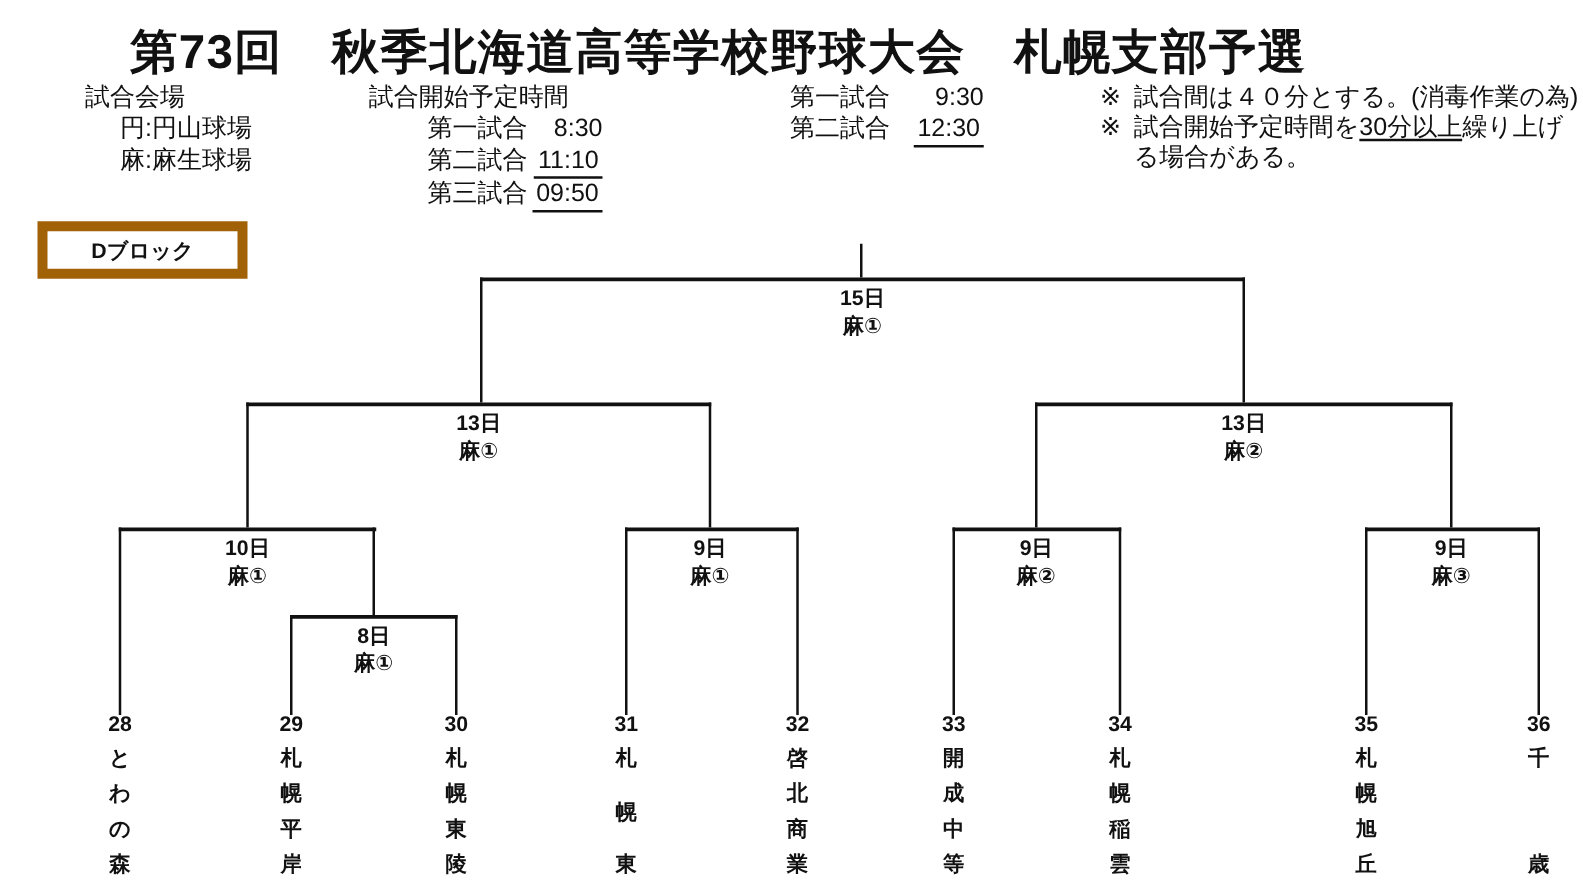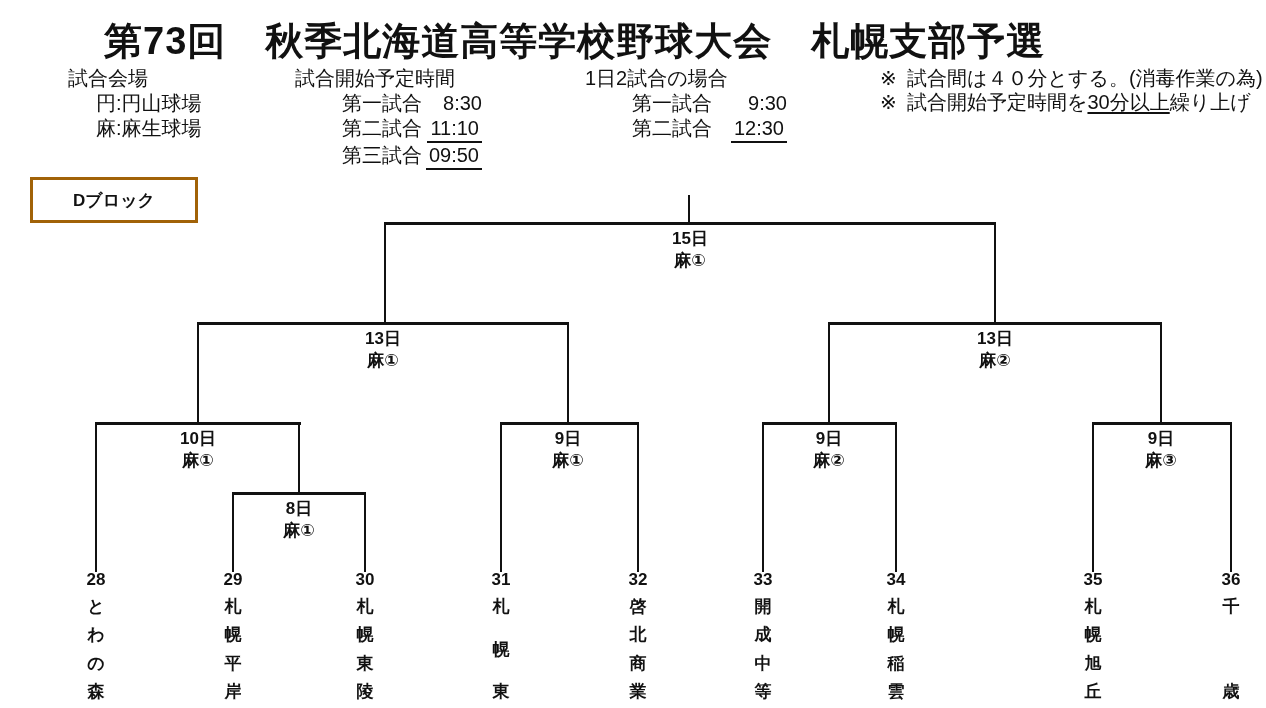--- a/index.html
+++ b/index.html
@@ -23,21 +23,21 @@
   .time{text-align:right;}
   .time.u{border-bottom:2px solid #111;padding:0 3px;}
 
   .notes{line-height:24px;}
   .nrow{display:flex;}
   .mark{display:inline-block;width:18px;margin-right:9px;flex:0 0 auto;}
   .u2{text-decoration:underline;text-underline-offset:3px;}
 
   .dbox{
     position:absolute;left:30px;top:177px;width:168px;height:46px;
-    border:3px solid #a16207;box-sizing:border-box;
+    border:8px solid #a16207;box-sizing:border-box;
     display:flex;align-items:center;justify-content:center;
     font-size:17px;font-weight:600;
   }
 
   .hline,.vline{position:absolute;background:#111;}
   .hline{height:3px;}
   .vline{width:2px;}
 
   .mlabel{
     position:absolute;transform:translateX(-50%);
@@ -75,40 +75,43 @@
       <span>第二試合</span>
       <span class="time u">11:10</span>
     </div>
     <div class="srow">
       <span>第三試合</span>
       <span class="time u">09:50</span>
     </div>
   </section>
 
   <section class="info" style="left:585px">
-    <div class="info-h">1日2試合の場合</div>
     <div class="srow w155">
       <span>第一試合</span>
       <span class="time">9:30</span>
     </div>
     <div class="srow w155">
       <span>第二試合</span>
       <span class="time u">12:30</span>
     </div>
   </section>
 
   <section class="info notes" style="left:880px">
     <div class="nrow">
       <span class="mark">※</span>
       <span>試合間は４０分とする。(消毒作業の為)</span>
     </div>
     <div class="nrow">
       <span class="mark">※</span>
       <span><span>試合開始予定時間を</span><span class="u2">30分以上</span><span>繰り上げ</span></span>
     </div>
+    <div class="nrow">
+      <span class="mark"></span>
+      <span>る場合がある。</span>
+    </div>
   </section>
 
   <div class="dbox">
     <span>Dブロック</span>
   </div>
 
   <div class="vline" style="left:688px;top:195px;height:27px"></div>
   <div class="hline" style="left:384px;top:222px;width:612px"></div>
   <div class="vline" style="left:384px;top:222px;height:100px"></div>
   <div class="vline" style="left:994px;top:222px;height:100px"></div>

